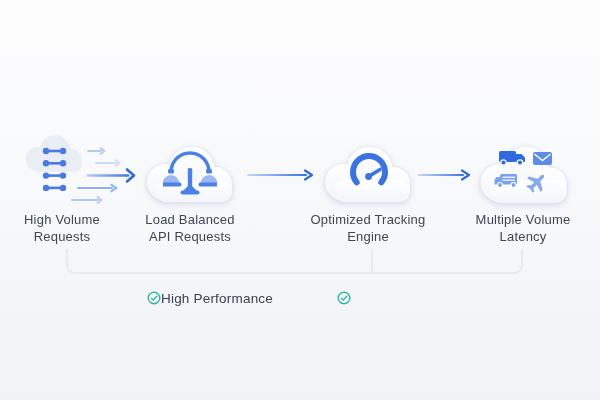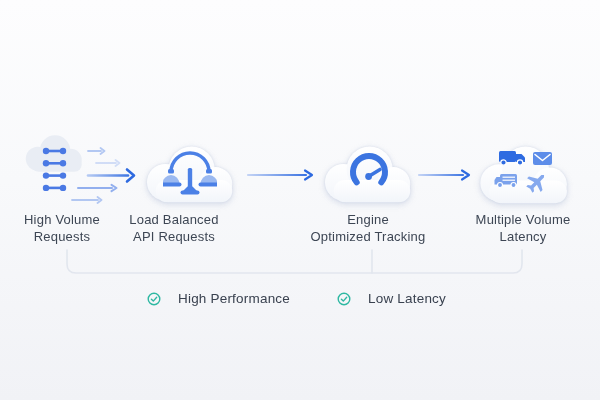--- a/index.html
+++ b/index.html
@@ -9,21 +9,21 @@
     background:linear-gradient(180deg,#fdfdfe 0%,#f8f9fb 45%,#f1f2f6 100%);
   }
   .abs{position:absolute;}
   .cloud{filter:drop-shadow(0 2px 3px rgba(158,173,204,.30)) drop-shadow(0 0 1px rgba(195,204,222,.55));}
   .bgcloud{filter:none;}
   .stage-label{
     position:absolute;top:211px;width:150px;text-align:center;
     color:#3d4654;font-size:13px;line-height:17px;font-weight:500;letter-spacing:.2px;
   }
   .feature{
-    position:absolute;top:291px;display:flex;align-items:flex-end;gap:17px;
+    position:absolute;top:291px;display:flex;align-items:flex-start;gap:0;
     color:#39414f;font-size:13.5px;font-weight:500;letter-spacing:.2px;
   }
   svg{display:block;}
 </style>
 </head>
 <body>
 
 <div id="canvas">
 
   <svg width="0" height="0" style="position:absolute">
@@ -176,27 +176,27 @@
     </g>
     <g transform="translate(36,25)">
       <path transform="rotate(45 10 10)" fill="#86a9ee" d="M10 0 l1.8 2 v5.2 l7.8 4.6 v2.6 l-7.8 -2.4 v4.6 l2.6 2 v2.2 l-4.4 -1.2 -4.4 1.2 v-2.2 l2.6 -2 v-4.6 l-7.8 2.4 v-2.6 l7.8 -4.6 v-5.2 z"></path>
     </g>
   </svg>
 
   <div class="stage-label" style="left:-13px">
     <div>High Volume</div>
     <div>Requests</div>
   </div>
-  <div class="stage-label" style="left:99px">
+  <div class="stage-label" style="left:115px">
     <div>Load Balanced</div>
     <div>API Requests</div>
   </div>
   <div class="stage-label" style="left:293px">
+    <div>Optimized Tracking</div>
     <div>Engine</div>
-    <div>Optimized Tracking</div>
   </div>
   <div class="stage-label" style="left:448px">
     <div>Multiple Volume</div>
     <div>Latency</div>
   </div>
 
   <svg class="abs" style="left:60px;top:246px" width="470" height="32" viewBox="0 0 470 32">
     <g fill="none" stroke="#e2e6ee" stroke-width="1.6" stroke-linecap="round">
       <path d="M7 4 V18 Q7 27 16 27 H453 Q462 27 462 18 V4"></path>
       <path d="M312 4 V27"></path>
@@ -208,16 +208,15 @@
       <circle cx="7" cy="7" r="5.8" fill="none" stroke="#2eb8a2" stroke-width="1.4"></circle>
       <path d="M4.4 7.3 L6.3 9.1 L9.7 5.3" fill="none" stroke="#2eb8a2" stroke-width="1.4" stroke-linecap="round" stroke-linejoin="round"></path>
     </svg>
     <span>High Performance</span>
   </div>
   <div class="feature" style="left:337px">
     <svg width="14" height="14" viewBox="0 0 14 14">
       <circle cx="7" cy="7" r="5.8" fill="none" stroke="#2eb8a2" stroke-width="1.4"></circle>
       <path d="M4.4 7.3 L6.3 9.1 L9.7 5.3" fill="none" stroke="#2eb8a2" stroke-width="1.4" stroke-linecap="round" stroke-linejoin="round"></path>
     </svg>
-    <span>Low Latency</span>
   </div>
 
 </div>
 
 </body></html>

